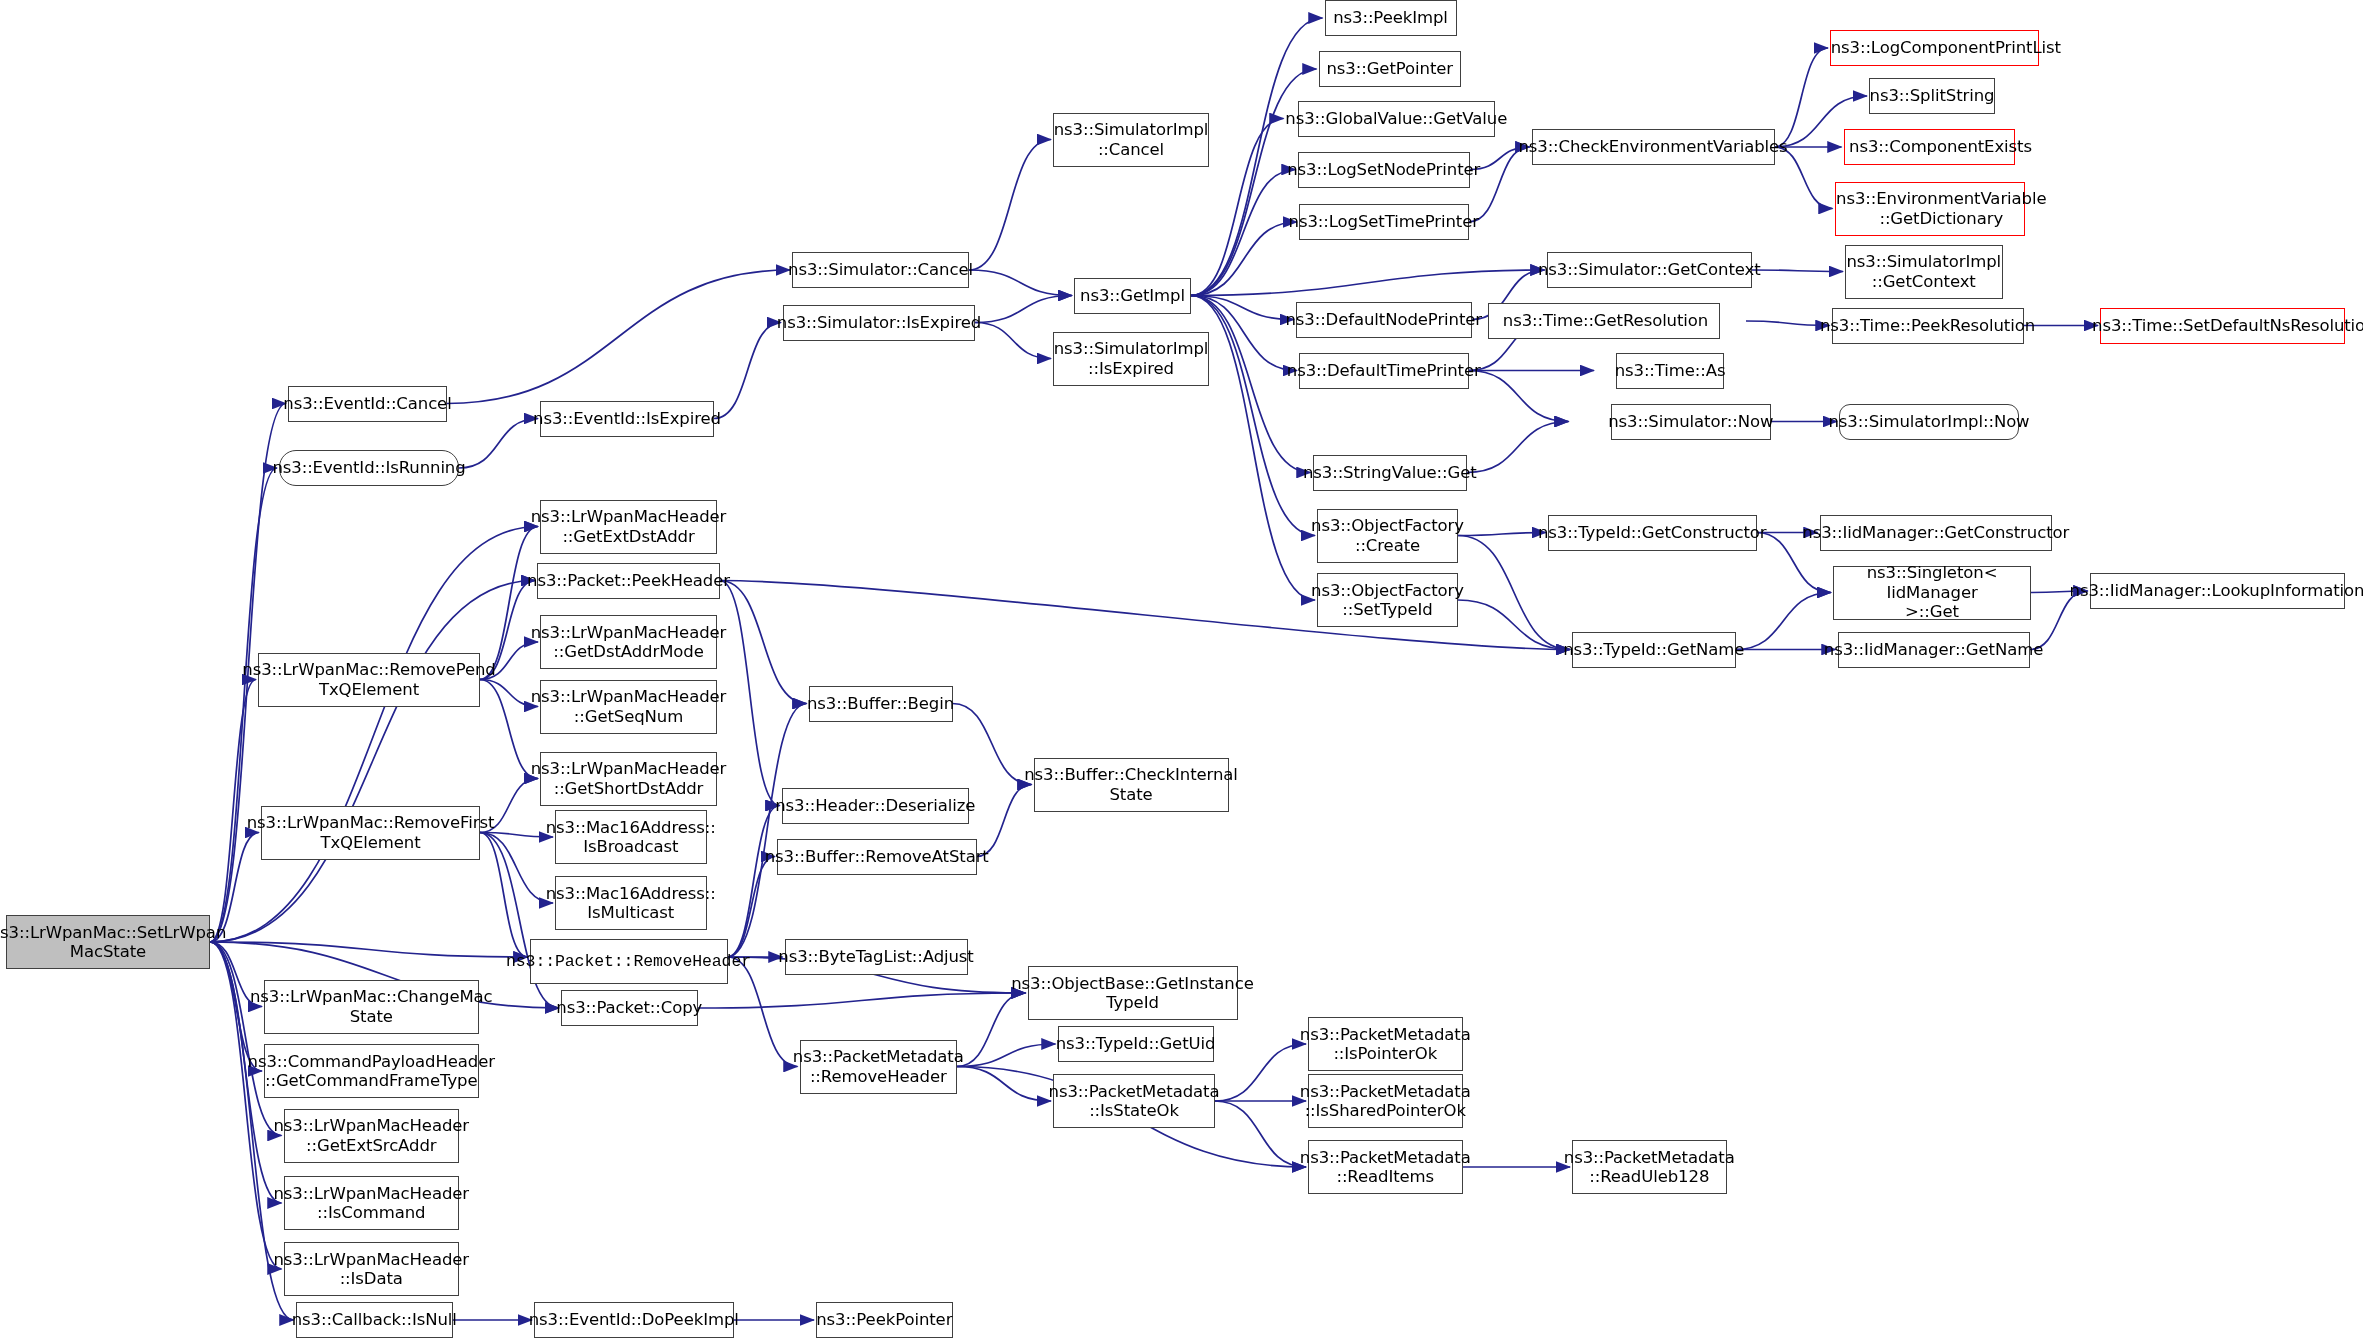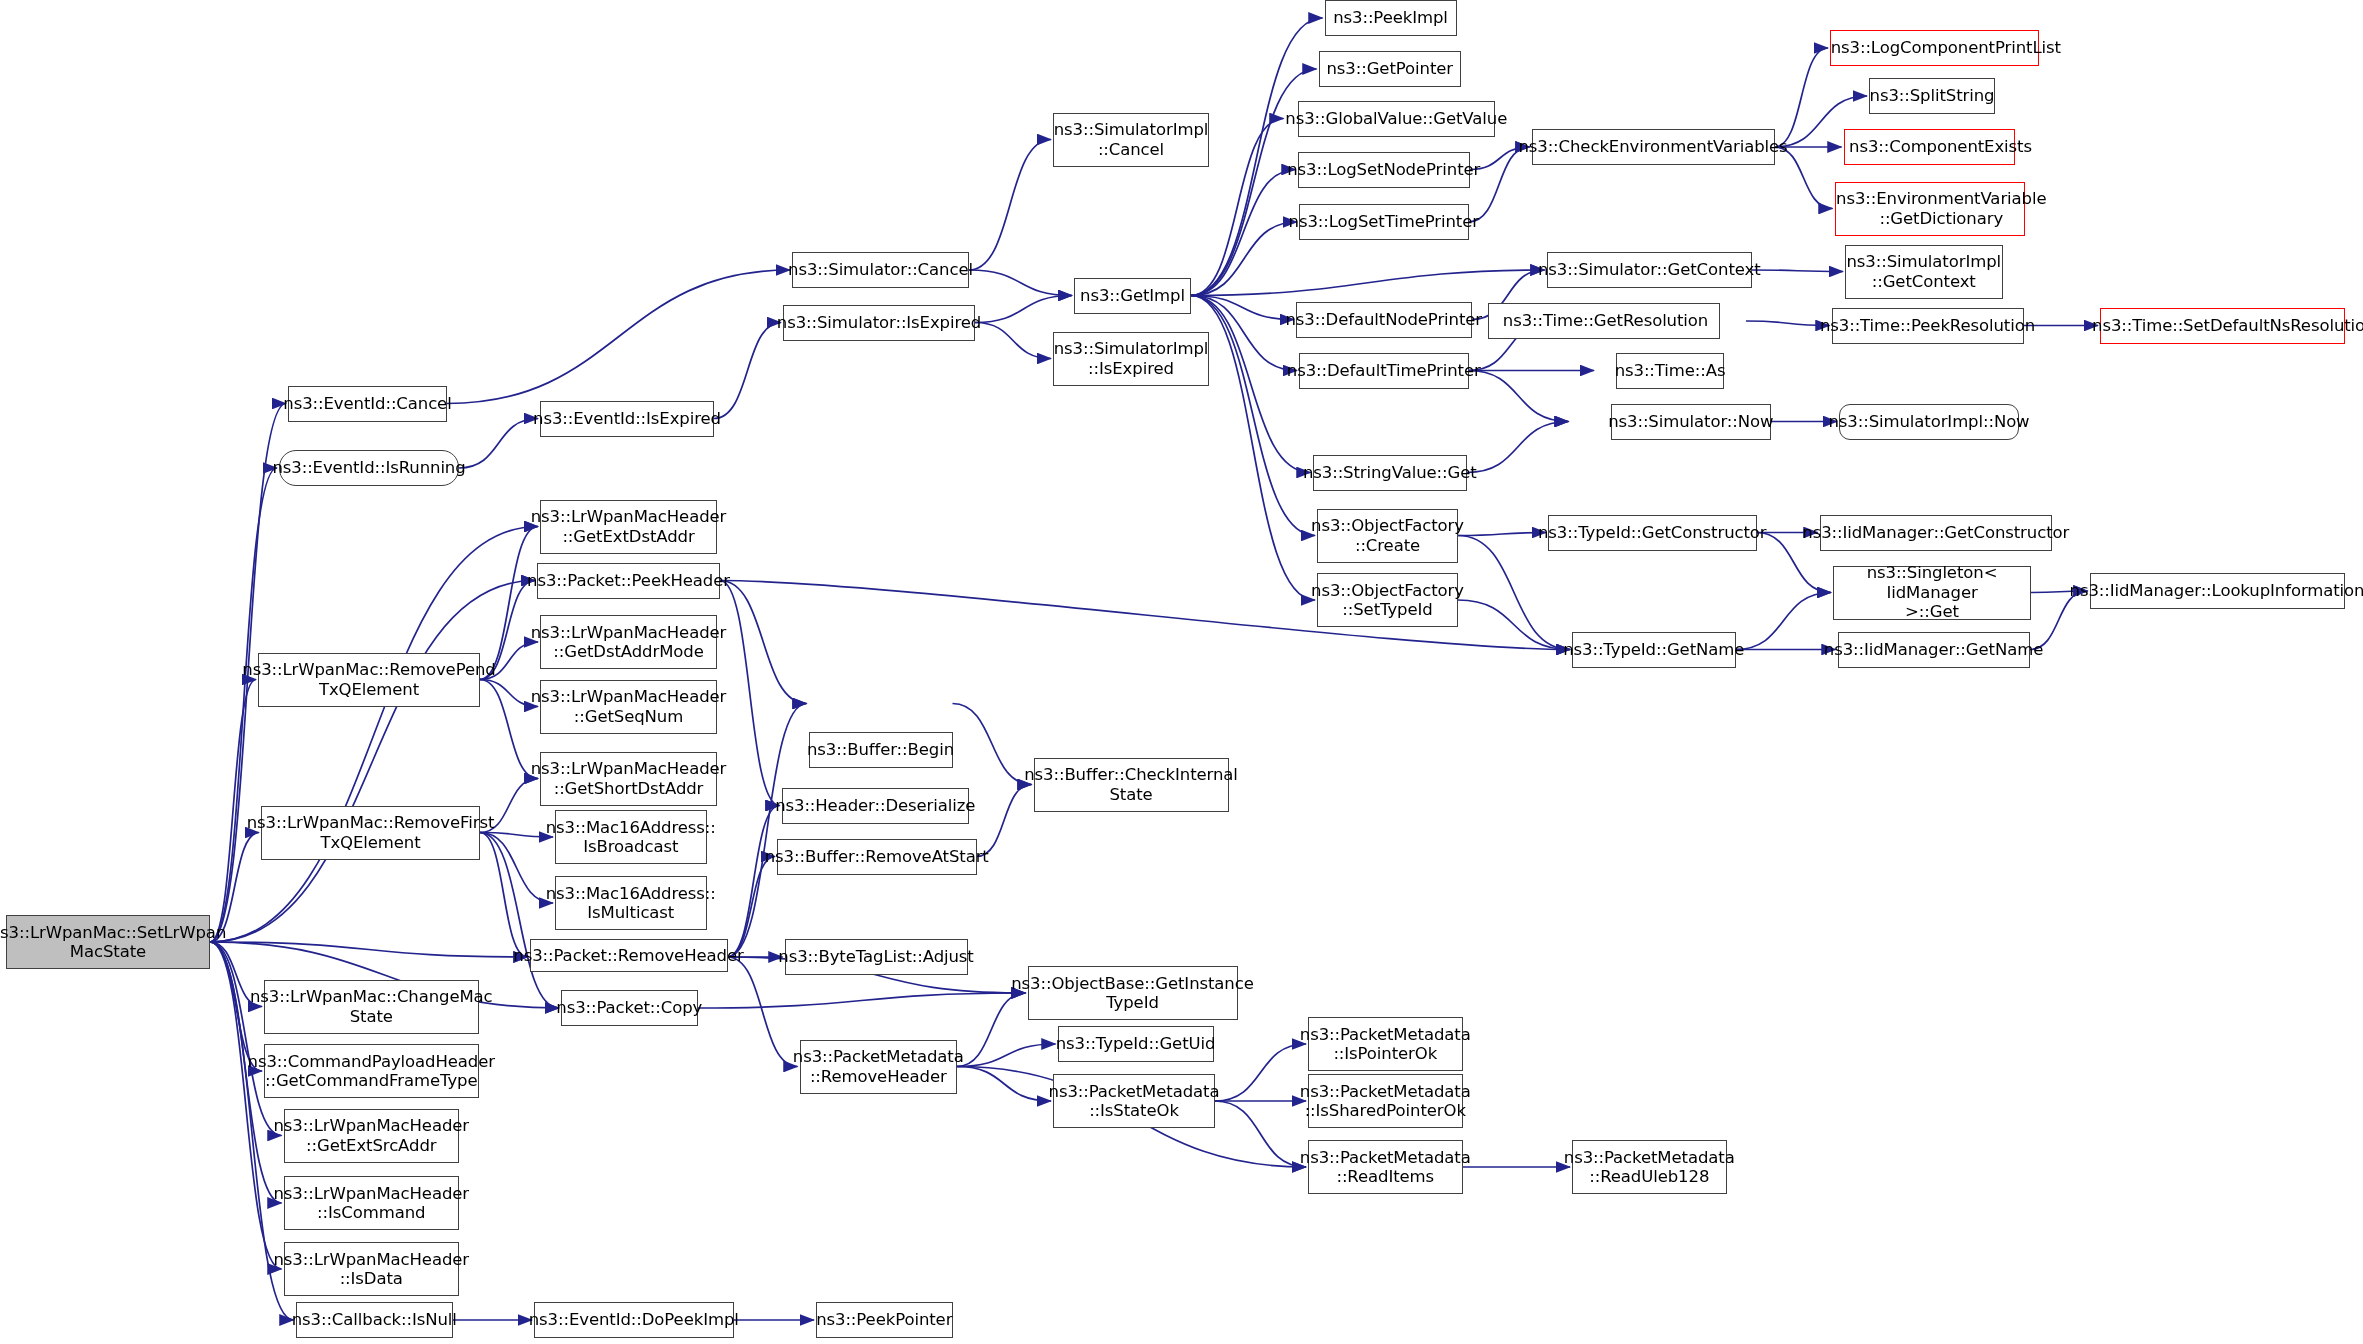--- a/index.html
+++ b/index.html
@@ -167,25 +167,25 @@
       <div class="node" style="left: 540px; top: 615px; width: 177px; height: 54px;">ns3::LrWpanMacHeader
 ::GetDstAddrMode</div>
       <div class="node" style="left: 540px; top: 679.5px; width: 177px; height: 54px;">ns3::LrWpanMacHeader
 ::GetSeqNum</div>
       <div class="node" style="left: 540px; top: 751.5px; width: 177px; height: 54px;">ns3::LrWpanMacHeader
 ::GetShortDstAddr</div>
       <div class="node" style="left: 555px; top: 810px; width: 151.5px; height: 54px;">ns3::Mac16Address::
 IsBroadcast</div>
       <div class="node" style="left: 555px; top: 876px; width: 151.5px; height: 54px;">ns3::Mac16Address::
 IsMulticast</div>
-      <div class="node" style="left: 529.5px; top: 939px; width: 198px; height: 33px;">ns3::Packet::RemoveHeader</div>
+      <div class="node" style="left: 529.5px; top: 939px; width: 198px; height: 45px; font-family: Liberation Mono, monospace;">ns3::Packet::RemoveHeader</div>
       <div class="node" style="left: 561px; top: 990px; width: 136.5px; height: 36px;">ns3::Packet::Copy</div>
       <div class="node" style="left: 792px; top: 252px; width: 177px; height: 36px;">ns3::Simulator::Cancel</div>
       <div class="node" style="left: 783px; top: 304.5px; width: 192px; height: 36px;">ns3::Simulator::IsExpired</div>
-      <div class="node" style="left: 808.5px; top: 685.5px; width: 144px; height: 36px; margin-top: 46px;">ns3::Buffer::Begin</div>
+      <div class="node" style="left: 808.5px; top: 685.5px; width: 144px; height: 36px;">ns3::Buffer::Begin</div>
       <div class="node" style="left: 781.5px; top: 787.5px; width: 187.5px; height: 36px;">ns3::Header::Deserialize</div>
       <div class="node" style="left: 777px; top: 838.5px; width: 199.5px; height: 36px;">ns3::Buffer::RemoveAtStart</div>
       <div class="node" style="left: 784.5px; top: 939px; width: 183px; height: 36px;">ns3::ByteTagList::Adjust</div>
       <div class="node" style="left: 799.5px; top: 1039.5px; width: 157.5px; height: 54px;">ns3::PacketMetadata
 ::RemoveHeader</div>
       <div class="node" style="left: 1053px; top: 112.5px; width: 156px; height: 54px;">ns3::SimulatorImpl
 ::Cancel</div>
       <div class="node" style="left: 1074px; top: 277.5px; width: 117px; height: 36px;">ns3::GetImpl</div>
       <div class="node" style="left: 1053px; top: 331.5px; width: 156px; height: 54px;">ns3::SimulatorImpl
 ::IsExpired</div>

